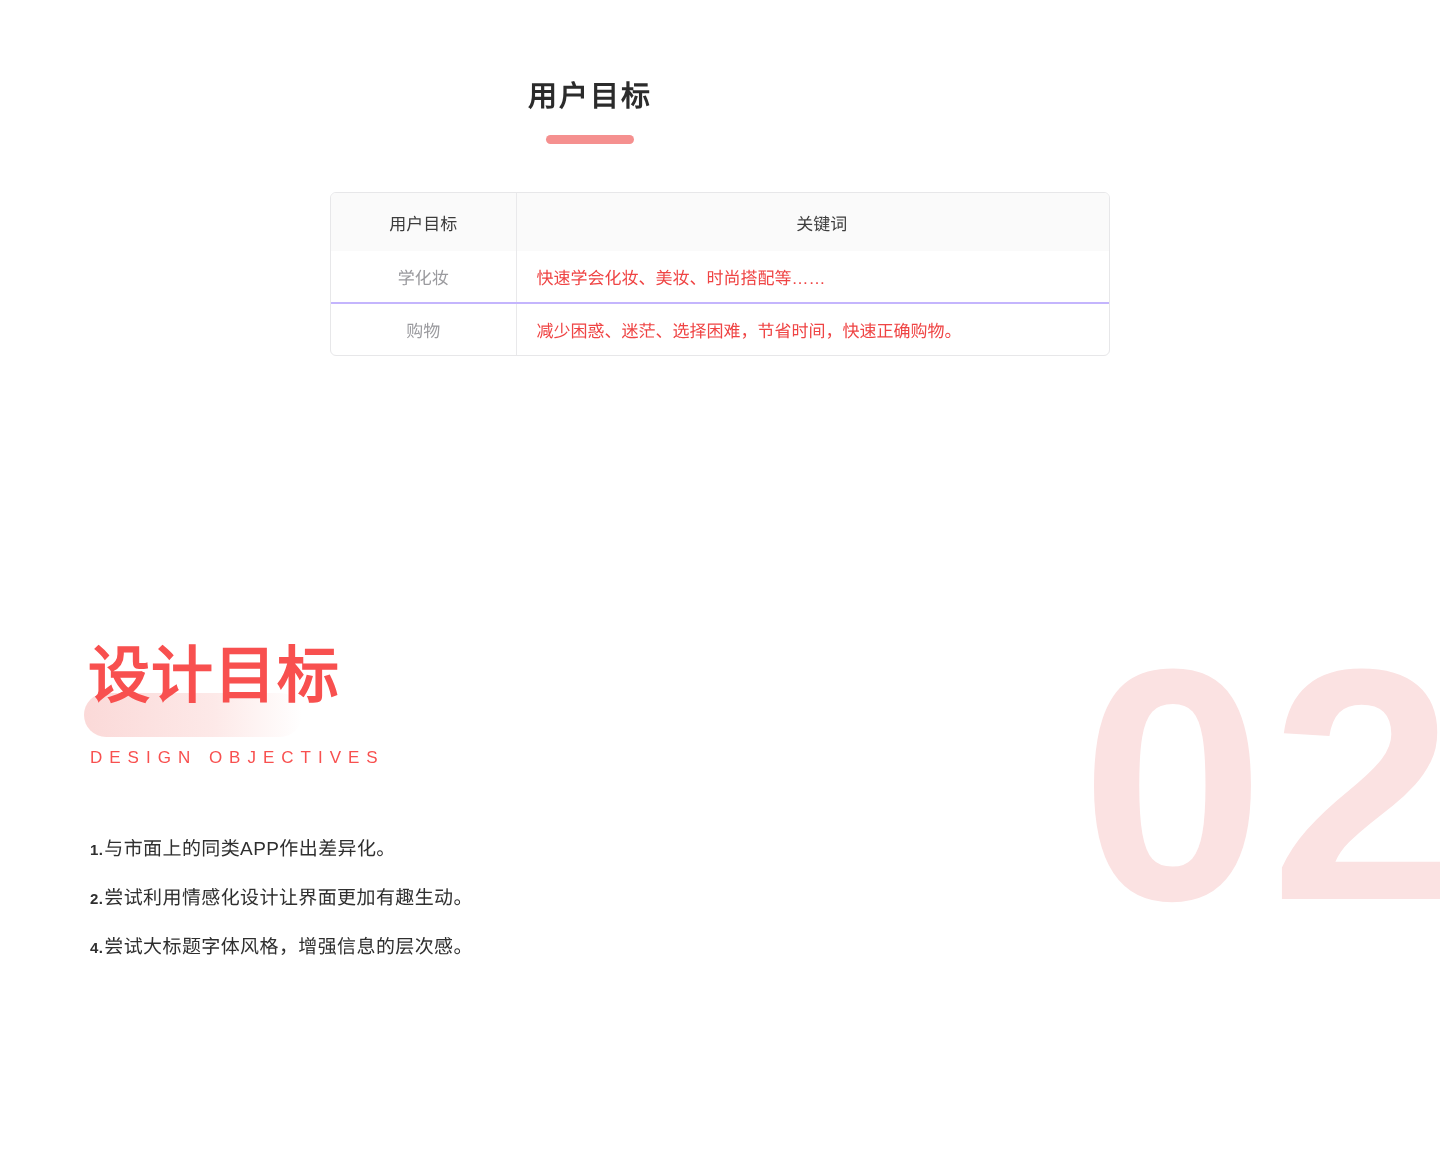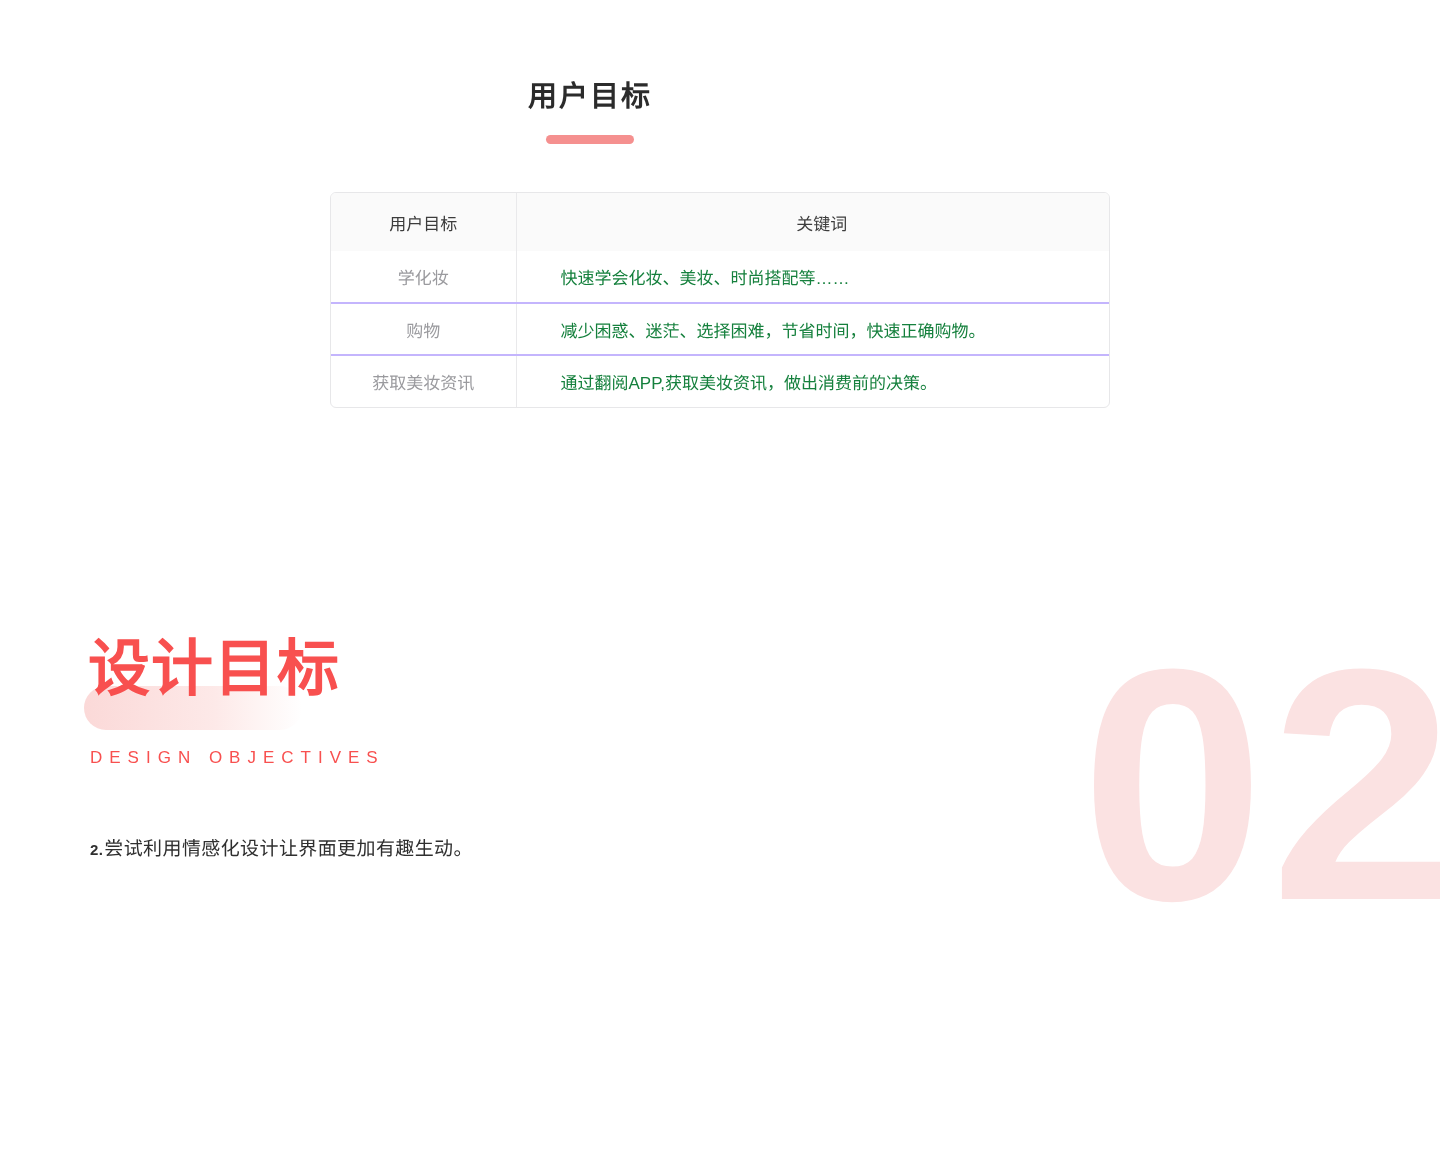--- a/index.html
+++ b/index.html
@@ -78,23 +78,23 @@
     height: 58px;
   }
   .col-a { width: 185px; }
   .goal-table tbody td.cell-key {
     text-align: center;
     color: #9a9a9e;
     font-size: 17px;
   }
   .goal-table tbody td.cell-val {
     text-align: left;
-    color: #15803d;
-    font-size: 17px;
-    padding-left: 44px;
+    color: #ef4444;
+    font-size: 17px;
+    padding-left: 20px;
   }
 
   
   .section-two {
     position: absolute;
     top: 600px;
     left: 0;
     width: 1440px;
     height: 571px;
   }
@@ -105,21 +105,21 @@
     font-size: 330px;
     font-weight: bold;
     color: #fbe2e2;
     line-height: 1;
     letter-spacing: 6px;
     user-select: none;
   }
   .cn-title-wrap {
     position: absolute;
     left: 88px;
-    top: 38px;
+    top: 45px;
   }
   .cn-title-blob {
     position: absolute;
     left: -4px;
     top: 48px;
     width: 218px;
     height: 44px;
     border-radius: 22px;
     background: linear-gradient(90deg, #fbd9d8 0%, #fde9e8 60%, rgba(253,240,240,0) 100%);
   }
@@ -179,36 +179,38 @@
       </thead>
       <tbody>
         <tr>
           <td class="cell-key col-a">学化妆</td>
           <td class="cell-val">快速学会化妆、美妆、时尚搭配等……</td>
         </tr>
         <tr>
           <td class="cell-key col-a">购物</td>
           <td class="cell-val">减少困惑、迷茫、选择困难，节省时间，快速正确购物。</td>
         </tr>
-        <tr>
-          <td class="cell-key col-a">获取美妆资讯</td>
-          <td class="cell-val">通过翻阅APP,获取美妆资讯，做出消费前的决策。</td>
-        </tr>
       </tbody>
     </table>
   </div>
 </div>
 
 <div class="section-two">
   <div class="big-number">02</div>
 
   <div class="cn-title-wrap">
     <div class="cn-title-blob"></div>
     <div class="cn-title">设计目标</div>
   </div>
   <div class="en-title">DESIGN OBJECTIVES</div>
 
   <div class="objective-list">
     <div class="objective-item">
+      <span class="idx">1.</span><span>与市面上的同类APP作出差异化。</span>
+    </div>
+    <div class="objective-item">
       <span class="idx">2.</span><span>尝试利用情感化设计让界面更加有趣生动。</span>
+    </div>
+    <div class="objective-item">
+      <span class="idx">4.</span><span>尝试大标题字体风格，增强信息的层次感。</span>
     </div>
   </div>
 </div>
 
 </body></html>

